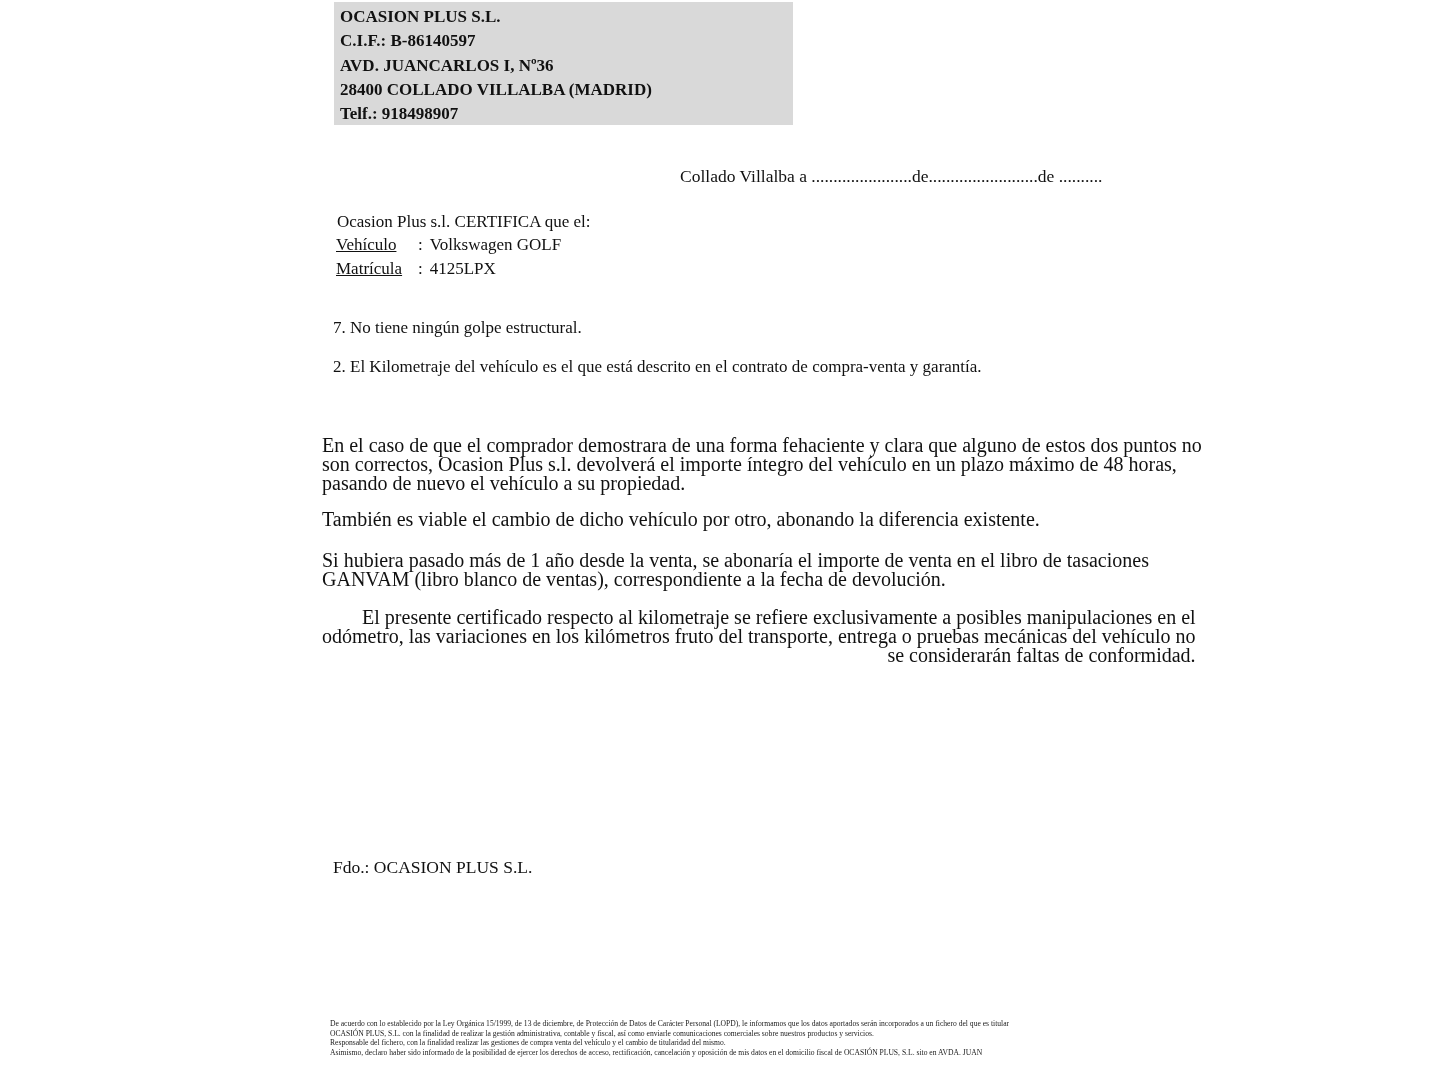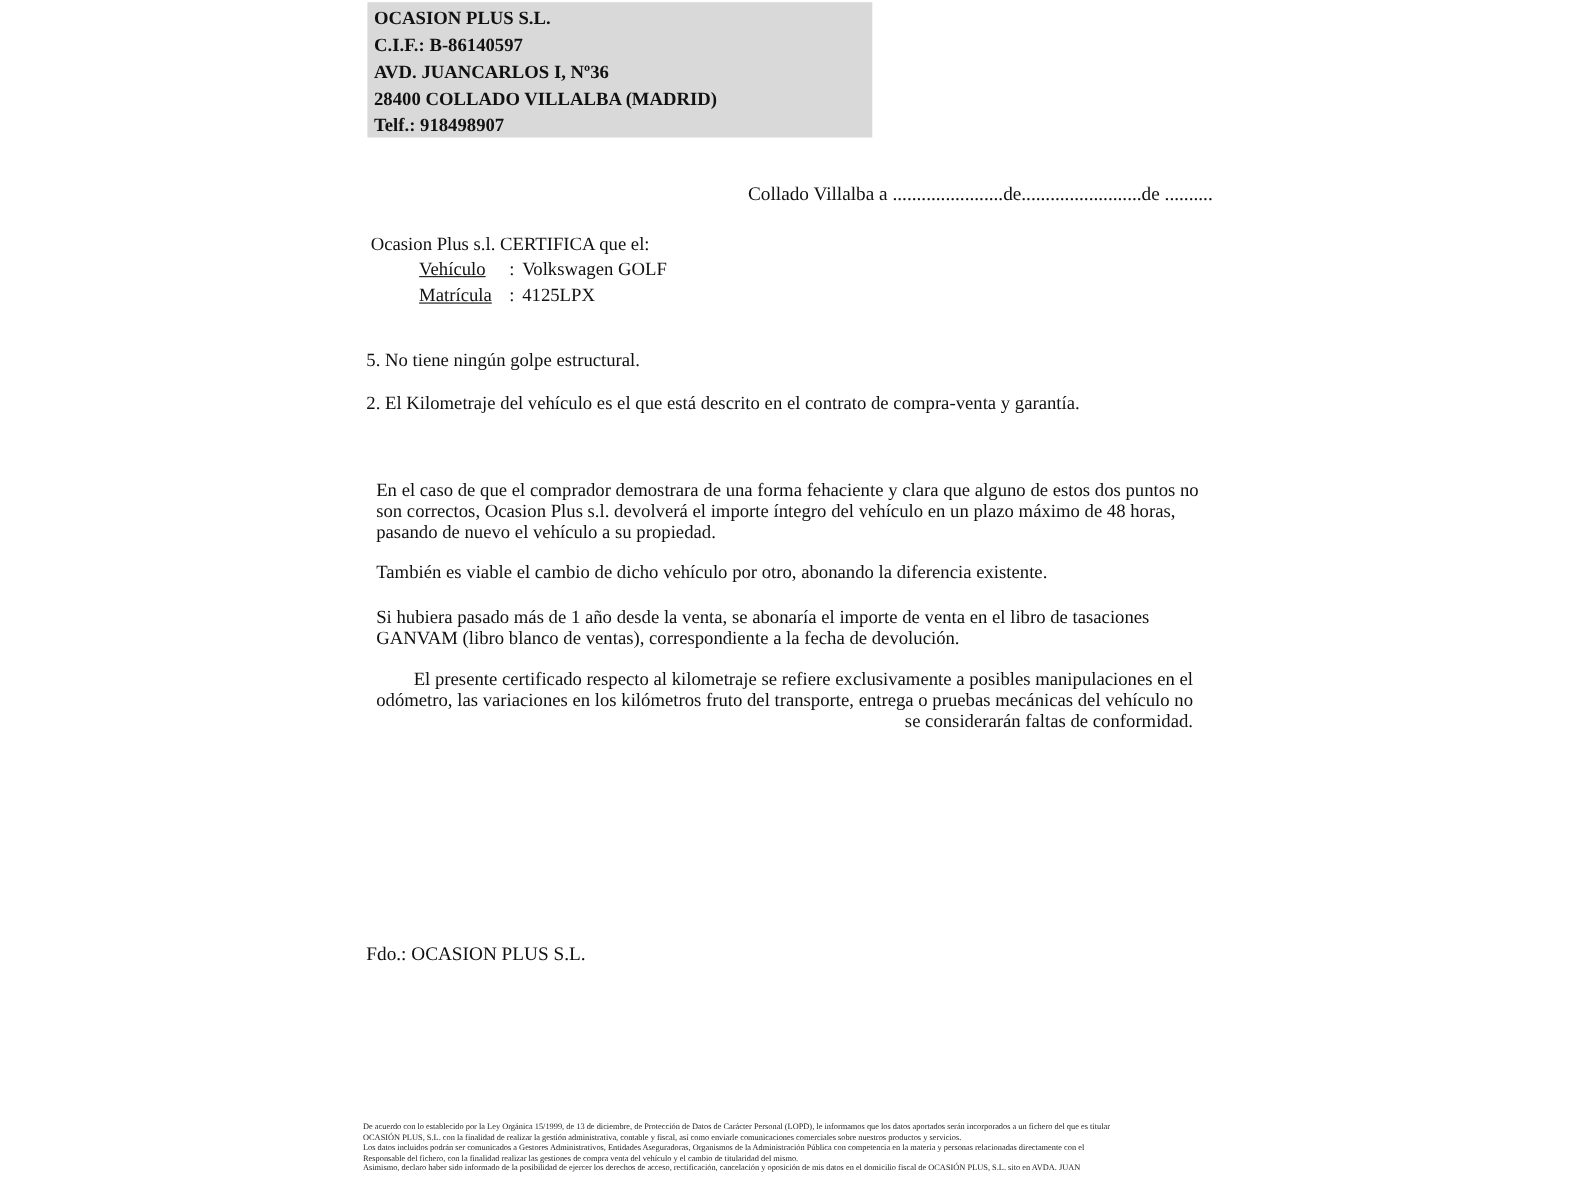--- a/index.html
+++ b/index.html
@@ -29,38 +29,38 @@
     position: absolute; left: 680px; top: 166px;
     font-size: 17.5px; white-space: nowrap;
   }
 
   .cert-intro {
     position: absolute; left: 337px; top: 212px;
     font-size: 17px; white-space: nowrap;
   }
   .field-row {
     position: absolute; left: 336px;
-    font-size: 17px; white-space: nowrap; margin-left: 45px;
+    font-size: 17px; white-space: nowrap;
   }
   .field-row.row-vehiculo  { top: 235px; }
   .field-row.row-matricula { top: 259px; }
   .field-label-wrap { display: inline-block; width: 82px; }
   .field-label { text-decoration: underline; }
   .field-value { margin-left: 7px; }
 
   .clause {
     position: absolute; left: 333px;
     font-size: 17px; white-space: nowrap;
   }
   .clause.clause-1 { top: 318px; }
   .clause.clause-2 { top: 357px; }
 
   .para {
-    position: absolute; left: 342px;
-    font-size: 17px; line-height: 19px;
+    position: absolute; left: 322px;
+    font-size: 20px; line-height: 19px;
     white-space: pre-line;
   }
   .para.para-1 { top: 436px; }
   .para.para-2 { top: 510px; }
   .para.para-3 { top: 551px; }
   .para.para-4 { top: 608px; text-align: right; }
 
   .signature-line {
     position: absolute; left: 333px; top: 857px;
     font-size: 17.5px; white-space: nowrap; font-family: Liberation Serif, serif;
@@ -95,36 +95,35 @@
   <div class="cert-intro">Ocasion Plus s.l. CERTIFICA que el:</div>
 
   <div class="field-row row-vehiculo">
     <span class="field-label-wrap"><span class="field-label">Vehículo</span></span><span class="field-sep">:</span><span class="field-value">Volkswagen GOLF</span>
   </div>
 
   <div class="field-row row-matricula">
     <span class="field-label-wrap"><span class="field-label">Matrícula</span></span><span class="field-sep">:</span><span class="field-value">4125LPX</span>
   </div>
 
-  <div class="clause clause-1">5. No tiene ningún golpe estructural.</div>
+  <div class="clause clause-1">7. No tiene ningún golpe estructural.</div>
   <div class="clause clause-2">2. El Kilometraje del vehículo es el que está descrito en el contrato de compra-venta y garantía.</div>
 
   <div class="para para-1">En el caso de que el comprador demostrara de una forma fehaciente y clara que alguno de estos dos puntos no
 son correctos, Ocasion Plus s.l. devolverá el importe íntegro del vehículo en un plazo máximo de 48 horas,
 pasando de nuevo el vehículo a su propiedad.</div>
   <div class="para para-2">También es viable el cambio de dicho vehículo por otro, abonando la diferencia existente.</div>
   <div class="para para-3">Si hubiera pasado más de 1 año desde la venta, se abonaría el importe de venta en el libro de tasaciones
 GANVAM (libro blanco de ventas), correspondiente a la fecha de devolución.</div>
   <div class="para para-4">El presente certificado respecto al kilometraje se refiere exclusivamente a posibles manipulaciones en el
 odómetro, las variaciones en los kilómetros fruto del transporte, entrega o pruebas mecánicas del vehículo no
 se considerarán faltas de conformidad.</div>
 
   <div class="signature-line">Fdo.: OCASION PLUS S.L.</div>
 
   <div class="legal-footer">
     <div class="fline">De acuerdo con lo establecido por la Ley Orgánica 15/1999, de 13 de diciembre, de Protección de Datos de Carácter Personal (LOPD), le informamos que los datos aportados serán incorporados a un fichero del que es titular</div>
     <div class="fline">OCASIÓN PLUS, S.L. con la finalidad de realizar la gestión administrativa, contable y fiscal, así como enviarle comunicaciones comerciales sobre nuestros productos y servicios.</div>
-    <div class="fline">Los datos incluidos podrán ser comunicados a Gestores Administrativos, Entidades Aseguradoras, Organismos de la Administración Pública con competencia en la materia y personas relacionadas directamente con el</div>
     <div class="fline">Responsable del fichero, con la finalidad realizar las gestiones de compra venta del vehículo y el cambio de titularidad del mismo.</div>
     <div class="fline">Asimismo, declaro haber sido informado de la posibilidad de ejercer los derechos de acceso, rectificación, cancelación y oposición de mis datos en el domicilio fiscal de OCASIÓN PLUS, S.L. sito en AVDA. JUAN</div>
   </div>
 
 </div>
 
 </body></html>

